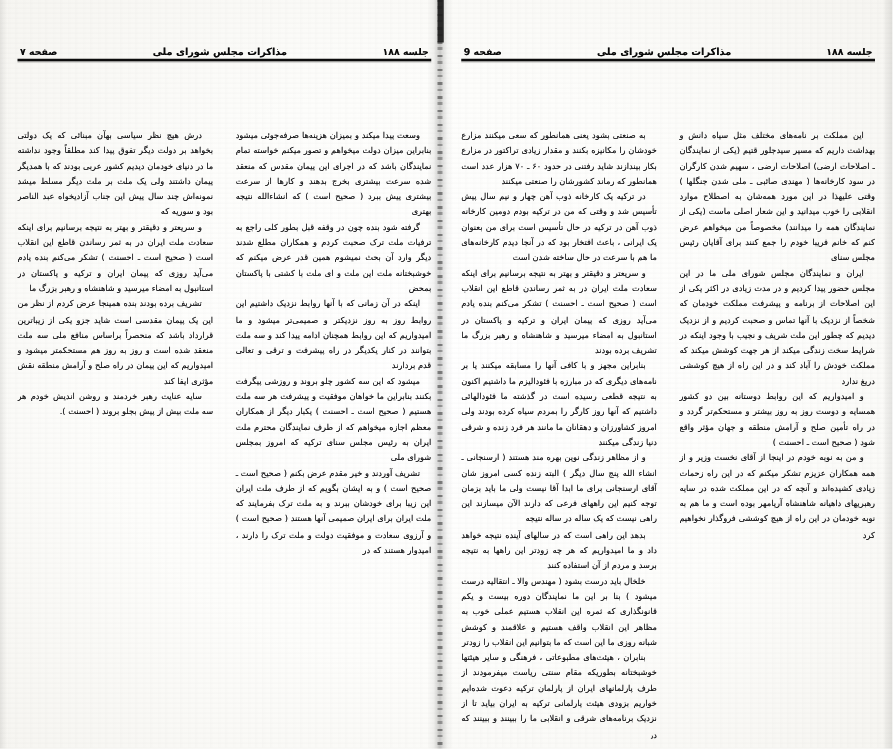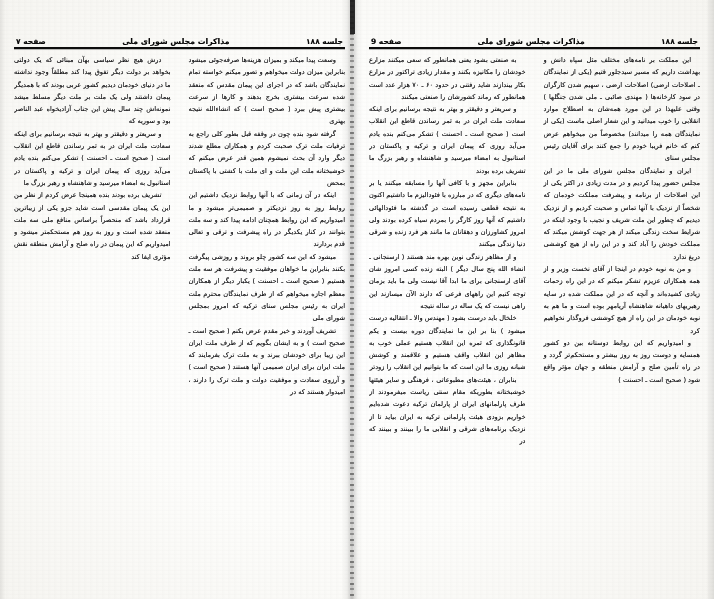--- a/index.html
+++ b/index.html
@@ -100,20 +100,21 @@
   .col{
     width:50%;
     box-sizing:border-box;
     font-size:6.6px;
     line-height:12.3px;
     text-align:justify;
     text-align-last:right;
     color:#17171a;
     direction:rtl;
     overflow:hidden;
+    margin-top:48px;
   }
   
   .col.c-outer{ padding-left:9px; }
   .col.c-inner{ padding-right:9px; }
 
   .col p{ margin:0 0 0 0; }
   .col p + p{ margin-top:0; }
 
   .section-head{
     display:block;text-align:center;text-align-last:center;
@@ -140,29 +141,31 @@
       <span class="rh-center">مذاکرات مجلس شورای ملی</span>
       <span>صفحه 9</span>
     </div>
     <div class="rule"></div>
 
     <div class="cols">
 
       <div class="col c-outer">
         <p class="indent">این مملکت بر نامه‌های مختلف مثل سپاه دانش و بهداشت داریم که مسیر سیدجلور قتیم (یکی از نمایندگان ـ اصلاحات ارضی) اصلاحات ارضی ، سهیم شدن کارگران در سود کارخانه‌ها ( مهندی صائبی ـ ملی شدن جنگلها ) وقتی علیهذا در این مورد همه‌شان به اصطلاح موارد انقلابی را خوب میدانید و این شعار اصلی ماست (یکی از نمایندگان همه را میدانند) مخصوصاً من میخواهم عرض کنم که خانم فریبا خودم را جمع کنند برای آقایان رئیس مجلس سنای</p>
         <p class="indent">ایران و نمایندگان مجلس شورای ملی ما در این مجلس حضور پیدا کردیم و در مدت زیادی در اکثر یکی از این اصلاحات از برنامه و پیشرفت مملکت خودمان که شخصاً از نزدیک با آنها تماس و صحبت کردیم و از نزدیک دیدیم که چطور این ملت شریف و نجیب با وجود اینکه در شرایط سخت زندگی میکند از هر جهت کوشش میکند که مملکت خودش را آباد کند و در این راه از هیچ کوششی دریغ ندارد</p>
+        <p class="indent">و امیدواریم که این روابط دوستانه بین دو کشور همسایه و دوست روز به روز بیشتر و مستحکم‌تر گردد و در راه تأمین صلح و آرامش منطقه و جهان مؤثر واقع شود ( صحیح است ـ احسنت )</p>
         <p class="indent">و من به نوبه خودم در اینجا از آقای نخست وزیر و از همه همکاران عزیزم تشکر میکنم که در این راه زحمات زیادی کشیده‌اند و آنچه که در این مملکت شده در سایه رهبریهای داهیانه شاهنشاه آریامهر بوده است و ما هم به نوبه خودمان در این راه از هیچ کوششی فروگذار نخواهیم کرد</p>
-        <p class="indent">و امیدواریم که این روابط دوستانه بین دو کشور همسایه و دوست روز به روز بیشتر و مستحکم‌تر گردد و در راه تأمین صلح و آرامش منطقه و جهان مؤثر واقع شود ( صحیح است ـ احسنت )</p>
       </div>
 
       <div class="col c-inner">
         <p class="indent">به صنعتی بشود یعنی همانطور که سعی میکنند مزارع خودشان را مکانیزه بکنند و مقدار زیادی تراکتور در مزارع بکار بیندازند شاید رفتنی در حدود ۶۰ ـ ۷۰ هزار عدد است همانطور که رماند کشورشان را صنعتی میکنند</p>
+        <p class="indent">در ترکیه یک کارخانه ذوب آهن چهار و نیم سال پیش تأسیس شد و وقتی که من در ترکیه بودم دومین کارخانه ذوب آهن در ترکیه در حال تأسیس است برای من بعنوان یک ایرانی ، باعث افتخار بود که در آنجا دیدم کارخانه‌های ما هم با سرعت در حال ساخته شدن است</p>
         <p class="indent">و سریعتر و دقیقتر و بهتر به نتیجه برسانیم برای اینکه سعادت ملت ایران در به ثمر رساندن قاطع این انقلاب است ( صحیح است ـ احسنت ) تشکر می‌کنم بنده یادم می‌آید روزی که پیمان ایران و ترکیه و پاکستان در استانبول به امضاء میرسید و شاهنشاه و رهبر بزرگ ما تشریف برده بودند</p>
         <p class="indent">بنابراین مجهز و با کافی آنها را مسابقه میکنند یا بر نامه‌های دیگری که در مبارزه با فئودالیزم ما داشتیم اکنون به نتیجه قطعی رسیده است در گذشته ما فئودالهائی داشتیم که آنها روز کارگر را بمردم سیاه کرده بودند ولی امروز کشاورزان و دهقانان ما مانند هر فرد زنده و شرقی دنیا زندگی میکنند</p>
         <p class="indent">و از مظاهر زندگی نوین بهره مند هستند ( ارسنجانی ـ انشاء الله پنج سال دیگر ) البته زنده کسی امروز شان آقای ارسنجانی برای ما ابدا آقا نیست ولی ما باید بزمان توجه کنیم این راههای فرعی که دارند الآن میسازند این راهی نیست که یک ساله در ساله نتیجه</p>
+        <p class="indent">بدهد این راهی است که در سالهای آینده نتیجه خواهد داد و ما امیدواریم که هر چه زودتر این راهها به نتیجه برسد و مردم از آن استفاده کنند</p>
         <p class="indent">خلخال باید درست بشود ( مهندس والا ـ انتقالیه درست میشود ) بنا بر این ما نمایندگان دوره بیست و یکم قانونگذاری که ثمره این انقلاب هستیم عملی خوب به مظاهر این انقلاب واقف هستیم و علاقمند و کوشش شبانه روزی ما این است که ما بتوانیم این انقلاب را زودتر</p>
         <p class="indent">بنابران ، هیئت‌های مطبوعاتی ، فرهنگی و سایر هیئتها خوشبختانه بطوریکه مقام سنتی ریاست میفرمودند از طرف پارلمانهای ایران از پارلمان ترکیه دعوت شده‌ایم خواریم بزودی هیئت پارلمانی ترکیه به ایران بیاید تا از نزدیک برنامه‌های شرقی و انقلابی ما را ببینند و ببینند که در</p>
       </div>
     </div>
     <div id="edge-right"></div>
   </div>
 
   <div class="page" id="page-left">
     <div class="runhead">
       <span>جلسه ۱۸۸</span>
@@ -185,20 +188,21 @@
         <p class="ctr"></p>
         <p class="ctr"></p>
         <p class="ctr"></p>
         <p class="ctr"></p>
       </div>
 
       <div class="col c-inner">
         <p class="indent">درش هیچ نظر سیاسی بهآن مبنائی که یک دولتی بخواهد بر دولت دیگر تفوق پیدا کند مطلقاً وجود نداشته ما در دنیای خودمان دیدیم کشور عربی بودند که با همدیگر پیمان داشتند ولی یک ملت بر ملت دیگر مسلط میشد نمونه‌اش چند سال پیش این جناب آزادیخواه عبد الناصر بود و سوریه که</p>
         <p class="indent">و سریعتر و دقیقتر و بهتر به نتیجه برسانیم برای اینکه سعادت ملت ایران در به ثمر رساندن قاطع این انقلاب است ( صحیح است ـ احسنت ) تشکر می‌کنم بنده یادم می‌آید روزی که پیمان ایران و ترکیه و پاکستان در استانبول به امضاء میرسید و شاهنشاه و رهبر بزرگ ما</p>
         <p class="indent">تشریف برده بودند بنده همینجا عرض کردم از نظر من این یک پیمان مقدسی است شاید جزو یکی از زیباترین قرارداد باشد که منحصراً براساس منافع ملی سه ملت منعقد شده است و روز به روز هم مستحکمتر میشود و امیدواریم که این پیمان در راه صلح و آرامش منطقه نقش مؤثری ایفا کند</p>
+        <p class="indent">سایه عنایت رهبر خردمند و روشن اندیش خودم هر سه ملت بیش از پیش بجلو بروند ( احسنت ).</p>
       </div>
     </div>
     <div id="edge-left"></div>
   </div>
 
   <div id="gutter">
     <div id="gutter-top-mark"></div>
   </div>
 
 </div>

